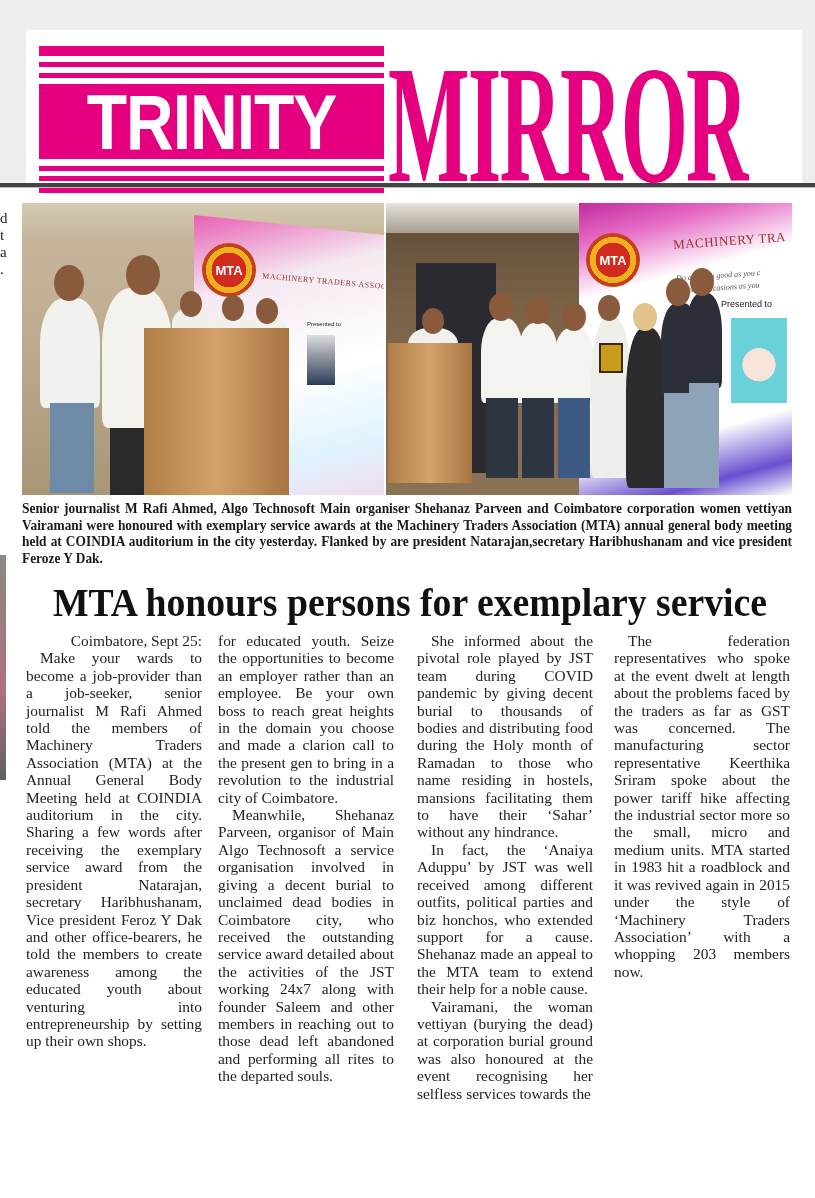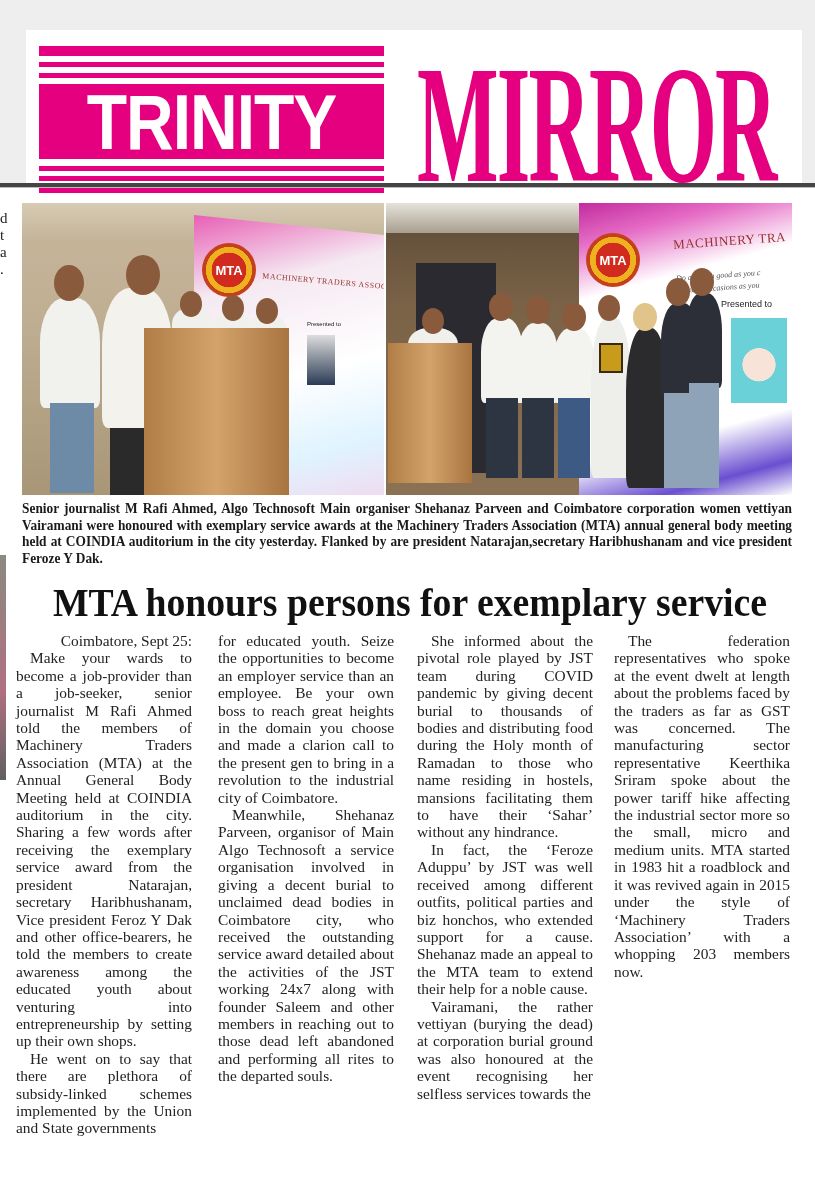--- a/index.html
+++ b/index.html
@@ -6,21 +6,21 @@
   html, body { width: 815px; height: 1198px; overflow: hidden; background: #ffffff; }
   body { position: relative; font-family: "Liberation Serif", serif; color: #1a1a1a; }
 
   
   .masthead-area { position: absolute; left: 0; top: 0; width: 815px; height: 183px; background: #eeeeee; }
   .masthead { position: absolute; left: 26px; top: 6px; width: 776px; height: 172px; background: #ffffff; margin-top: 24px; }
   .logo-left { position: absolute; left: 13px; top: 16px; width: 345px; height: 147px; }
   .logo-left .stripe { position: absolute; left: 0; width: 100%; background: #e4007f; }
   .logo-left .box { position: absolute; left: 0; top: 38px; width: 100%; height: 75px; background: #e4007f; display: flex; align-items: center; justify-content: center; }
   .logo-left .box span { color: #ffffff; font-family: "Liberation Sans", sans-serif; font-weight: bold; font-size: 66px; letter-spacing: -1px; transform: scaleY(1.18); display: inline-block; line-height: 1; }
-  .logo-right { position: absolute; left: 362px; top: 20px; width: 408px; height: 150px; display: flex; align-items: center; justify-content: flex-end; overflow: hidden; }
+  .logo-right { position: absolute; left: 342px; top: 20px; width: 408px; height: 150px; display: flex; align-items: center; justify-content: flex-start; overflow: hidden; }
   .logo-right span { color: #e4007f; font-family: "Liberation Serif", serif; font-weight: bold; font-size: 96px; letter-spacing: -2px; display: inline-block; transform: scale(0.9, 1.75); line-height: 1; }
   .rule { position: absolute; left: 0; top: 183px; width: 815px; height: 4px; background: #444444; }
   .rule2 { position: absolute; left: 0; top: 187px; width: 815px; height: 1px; background: #bbbbbb; }
 
   
   .edge { position: absolute; left: 0; width: 14px; overflow: hidden; font-size: 15px; line-height: 17px; color: #222; }
   .edge-photo { position: absolute; left: 0; top: 555px; width: 6px; height: 225px; background: linear-gradient(#8a8a80, #b07080 60%, #606060); }
 
   
   .photo { position: absolute; top: 203px; height: 292px; overflow: hidden; }
@@ -39,21 +39,21 @@
   
   .caption { position: absolute; left: 22px; top: 500px; width: 770px; font-family: "Liberation Serif", serif; font-weight: bold; font-size: 14.4px; line-height: 16.5px; text-align: justify; color: #1a1a1a; transform: scaleX(0.93); transform-origin: left top; width: 828px; }
 
   
   .headline { position: absolute; left: 22px; top: 578px; width: 772px; font-family: "Liberation Serif", serif; font-weight: bold; font-size: 41px; line-height: 48px; text-align: center; color: #111; transform: scaleX(0.92); transform-origin: center top; white-space: nowrap; }
 
   
   .col { position: absolute; top: 632px; width: 176px; font-family: "Liberation Serif", serif; font-size: 15.4px; line-height: 17.4px; text-align: justify; color: #222; }
   .col p { text-indent: 14px; }
   .col p.dateline { text-indent: 0; text-align: right; }
-  .col1 { left: 16px; }
+  .col1 { left: 26px; }
   .col2 { left: 218px; }
   .col3 { left: 417px; }
   .col4 { left: 614px; }
 </style>
 </head>
 <body>
 
 <div class="masthead-area">
   <div class="masthead">
     <div class="logo-left">
@@ -137,26 +137,25 @@
   <div class="head" style="left:304px;top:65px;width:24px;height:28px;"></div>
 </div>
 
 <div class="caption">Senior journalist M Rafi Ahmed, Algo Technosoft  Main organiser Shehanaz Parveen and Coimbatore corporation women vettiyan Vairamani were honoured with exemplary service awards at the Machinery Traders Association (MTA) annual general body meeting held at COINDIA auditorium in the city yesterday. Flanked by are president Natarajan,secretary Haribhushanam and vice president Feroze Y Dak.</div>
 
 <h1 class="headline">MTA honours persons for exemplary service</h1>
 
 <div class="col col1">
   <p class="dateline">Coimbatore, Sept 25:</p>
   <p>Make your wards to become a job-provider than a job-seeker, senior journalist M Rafi Ahmed told the members of Machinery Traders Association (MTA) at the Annual General Body Meeting held at COINDIA auditorium in the city. Sharing a few words after receiving the exemplary service award from the president Natarajan, secretary Haribhushanam, Vice president Feroz Y Dak and other office-bearers, he told the members to create awareness among the educated youth about venturing into entrepreneurship by setting up their own shops.</p>
-  <p>He went on to say that there are plethora of subsidy-linked schemes implemented by the Union and State governments</p>
 </div>
 <div class="col col2">
-  <p style="text-indent:0">for educated youth. Seize the opportunities to become an employer service than an employee. Be your own boss to reach great heights in the domain you choose and made a clarion call to the present gen to bring in a revolution to the industrial city of Coimbatore.</p>
+  <p style="text-indent:0">for educated youth. Seize the opportunities to become an employer rather than an employee. Be your own boss to reach great heights in the domain you choose and made a clarion call to the present gen to bring in a revolution to the industrial city of Coimbatore.</p>
   <p>Meanwhile, Shehanaz Parveen, organisor of Main Algo Technosoft a service organisation involved in giving a decent burial to unclaimed dead bodies in Coimbatore city, who received the outstanding service award detailed about the activities of the JST working 24x7 along with founder Saleem and other members in reaching out to those dead left abandoned and performing all rites to the departed souls.</p>
 </div>
 <div class="col col3">
   <p>She informed about the pivotal role played by JST team during COVID pandemic by giving decent burial to thousands of bodies and distributing food during the Holy month of Ramadan to those who name residing in hostels, mansions facilitating them to have their ‘Sahar’ without any hindrance.</p>
-  <p>In fact, the ‘Feroze Aduppu’ by JST was well received among different outfits, political parties and biz honchos, who extended support for a cause. Shehanaz made an appeal to the MTA team to extend their help for a noble cause.</p>
-  <p>Vairamani, the rather vettiyan (burying the dead) at corporation burial ground was also honoured at the event recognising her selfless services towards the</p>
+  <p>In fact, the ‘Anaiya Aduppu’ by JST was well received among different outfits, political parties and biz honchos, who extended support for a cause. Shehanaz made an appeal to the MTA team to extend their help for a noble cause.</p>
+  <p>Vairamani, the woman vettiyan (burying the dead) at corporation burial ground was also honoured at the event recognising her selfless services towards the</p>
 </div>
 <div class="col col4">
   <p>The federation representatives who spoke at the event dwelt at length about the problems faced by the traders as far as GST was concerned. The manufacturing sector representative Keerthika Sriram spoke about the power tariff hike affecting the industrial sector more so the small, micro and medium units. MTA started in 1983 hit a roadblock and it was revived again in 2015 under the style of ‘Machinery Traders Association’ with a whopping 203 members now.</p>
 </div>
 
 </body></html>

